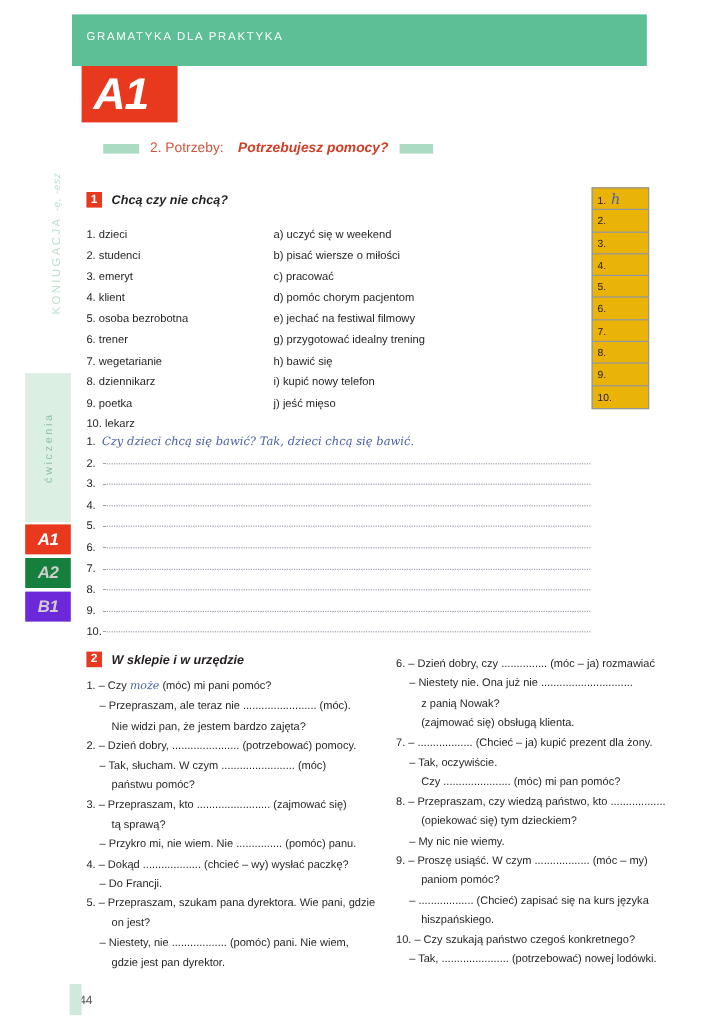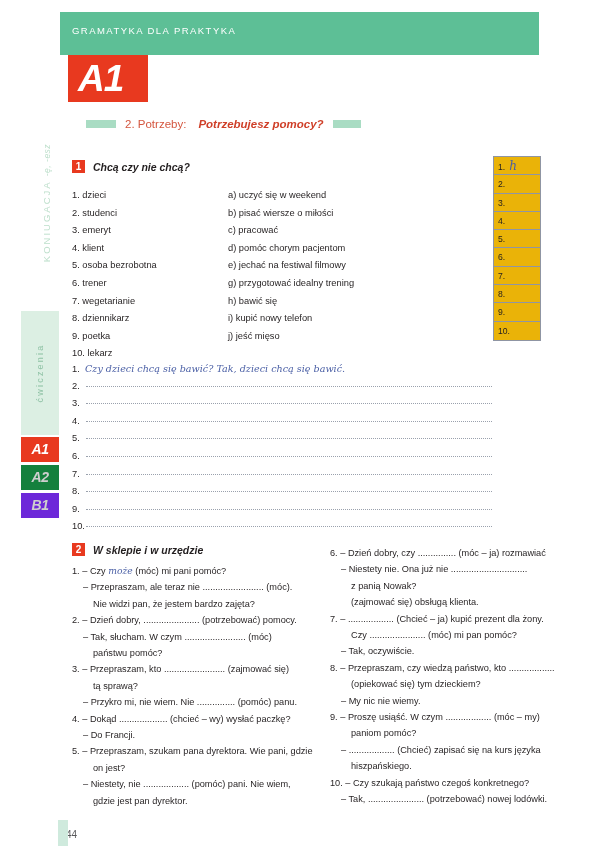--- a/index.html
+++ b/index.html
@@ -433,22 +433,22 @@
       <div class="q-line ind2">on jest?</div>
       <div class="q-line ind1">– Niestety, nie .................. (pomóc) pani. Nie wiem,</div>
       <div class="q-line ind2">gdzie jest pan dyrektor.</div>
     </div>
   <div class="ex2-col right" id="ex2-right">
       <div class="q-line">6. – Dzień dobry, czy ............... (móc – ja) rozmawiać</div>
       <div class="q-line ind1">– Niestety nie. Ona już nie ..............................</div>
       <div class="q-line ind2">z panią Nowak?</div>
       <div class="q-line ind2">(zajmować się) obsługą klienta.</div>
       <div class="q-line">7. – .................. (Chcieć – ja) kupić prezent dla żony.</div>
+      <div class="q-line ind1">– Tak, oczywiście.</div>
       <div class="q-line ind2">Czy ...................... (móc) mi pan pomóc?</div>
-      <div class="q-line ind1">– Tak, oczywiście.</div>
       <div class="q-line">8. – Przepraszam, czy wiedzą państwo, kto ..................</div>
       <div class="q-line ind2">(opiekować się) tym dzieckiem?</div>
       <div class="q-line ind1">– My nic nie wiemy.</div>
       <div class="q-line">9. – Proszę usiąść. W czym .................. (móc – my)</div>
       <div class="q-line ind2">paniom pomóc?</div>
       <div class="q-line ind1">– .................. (Chcieć) zapisać się na kurs języka</div>
       <div class="q-line ind2">hiszpańskiego.</div>
       <div class="q-line">10. – Czy szukają państwo czegoś konkretnego?</div>
       <div class="q-line ind1">– Tak, ...................... (potrzebować) nowej lodówki.</div>
     </div>

